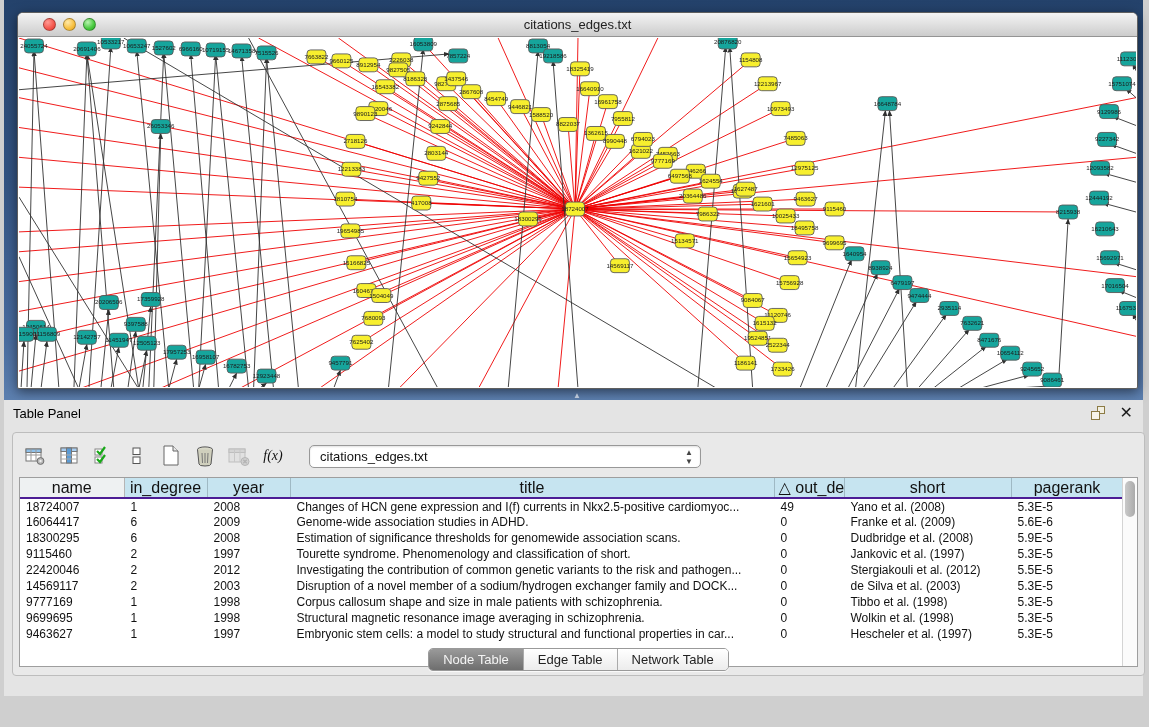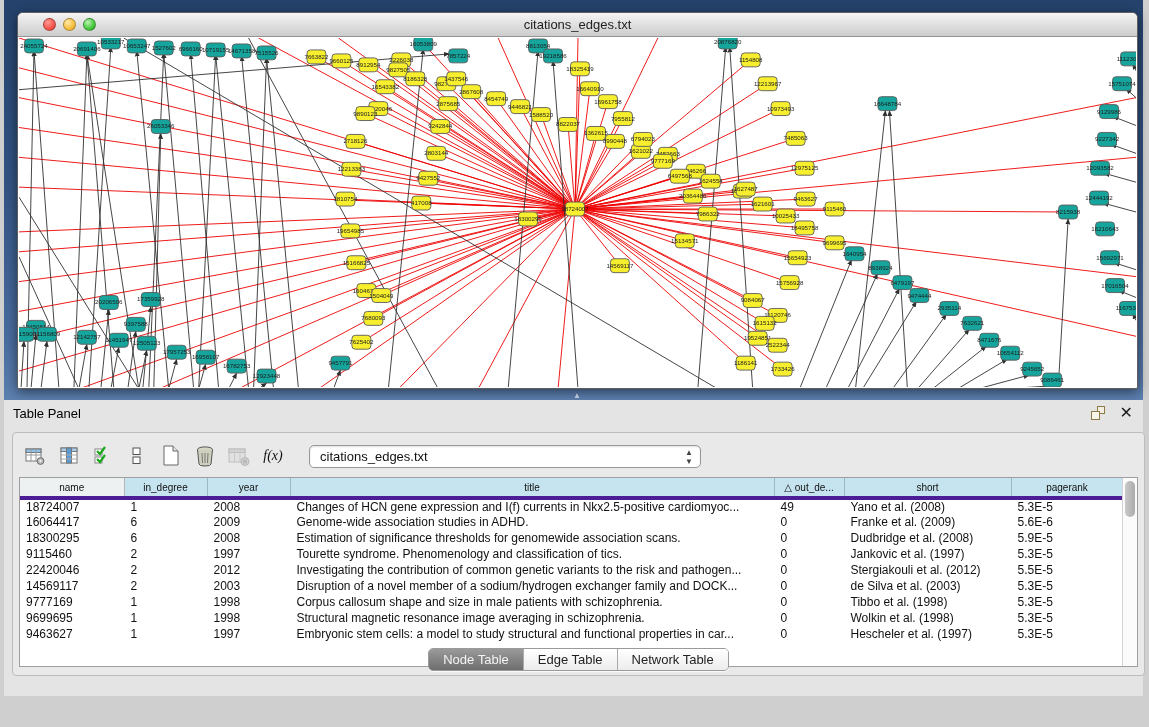--- a/index.html
+++ b/index.html
@@ -37,22 +37,22 @@
   .tool-btn{width:24px;height:24px;margin-right:10px;display:flex;align-items:center;justify-content:center;}
   .tool-btn svg{display:block;}
   .fx-label{font-size:14px;font-style:italic;font-weight:normal;color:#111;font-family:"Liberation Serif","DejaVu Serif",serif;}
   .combo{position:relative;margin-left:14px;width:392px;height:23px;background:#fff;
     border:1px solid #989898;border-radius:5px;box-shadow:inset 0 1px 2px rgba(0,0,0,.12);}
   .combo-text{position:absolute;left:10px;top:3px;font-size:13px;color:#111;}
   .combo-arrows{position:absolute;right:7px;top:2px;font-size:8px;line-height:9px;color:#444;text-align:center;}
   .table-box{position:absolute;left:6px;top:44px;width:1119px;height:190px;background:#fff;
     border:1px solid #9e9e9e;overflow:hidden;}
   table.grid{border-collapse:collapse;table-layout:fixed;width:1103px;font-size:12px;color:#111;}
-  table.grid th{height:20px;background:#c6e4f0;border-right:1px solid #9fb9c4;border-bottom:4px solid #4c1d95;
-    font-weight:normal;font-size:10px;text-align:center;padding:0 4px;overflow:hidden;white-space:nowrap;}
+  table.grid th{height:20px;background:#c6e4f0;border-right:1px solid #9fb9c4;border-bottom:2px solid #4c1d95;
+    font-weight:normal;font-size:16px;text-align:center;padding:0 4px;overflow:hidden;white-space:nowrap;}
   table.grid th.first{background:#eef1f2;border-right:1px solid #b5b5b5;}
   table.grid td{height:16px;padding:0 0 0 6px;border-right:1px solid rgba(0,0,0,0);overflow:hidden;
     white-space:nowrap;text-overflow:clip;}
   .vscroll{position:absolute;right:0;top:0;width:15px;height:100%;background:#fbfbfb;border-left:1px solid #d4d4d4;}
   .vthumb{position:absolute;left:2px;top:3px;width:10px;height:36px;border-radius:5px;
     background:linear-gradient(90deg,#c9c9c9,#ababab);}
   .tabbar{position:absolute;left:0;right:0;bottom:4px;text-align:center;}
   .seg{display:inline-flex;border:1px solid #9a9a9a;border-radius:5px;overflow:hidden;
     box-shadow:0 1px 1px rgba(255,255,255,.8);}
   .seg button{font-family:inherit;font-size:13px;padding:3px 14px;border:none;border-right:1px solid #aaa;
@@ -872,21 +872,21 @@
                 <td>2008</td>
                 <td>Estimation of significance thresholds for genomewide association scans.</td>
                 <td>0</td>
                 <td>Dudbridge et al. (2008)</td>
                 <td>5.9E-5</td>
               </tr>
               <tr>
                 <td>9115460</td>
                 <td>2</td>
                 <td>1997</td>
-                <td>Tourette syndrome. Phenomenology and classification of tics.</td>
+                <td>Tourette syndrome. Phenomenology and classification of short.</td>
                 <td>0</td>
                 <td>Jankovic et al. (1997)</td>
                 <td>5.3E-5</td>
               </tr>
               <tr>
                 <td>22420046</td>
                 <td>2</td>
                 <td>2012</td>
                 <td>Investigating the contribution of common genetic variants to the risk and pathogen...</td>
                 <td>0</td>

